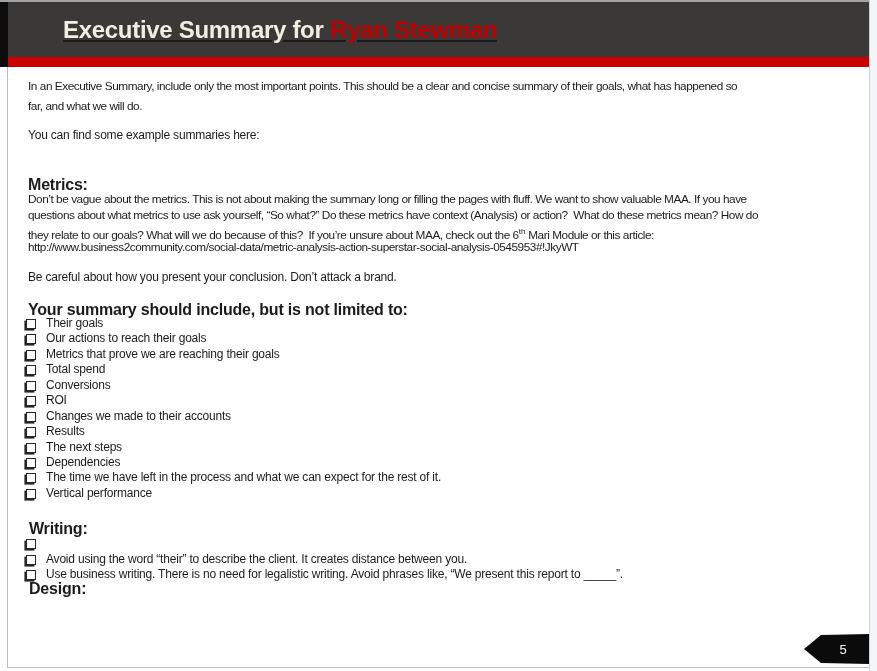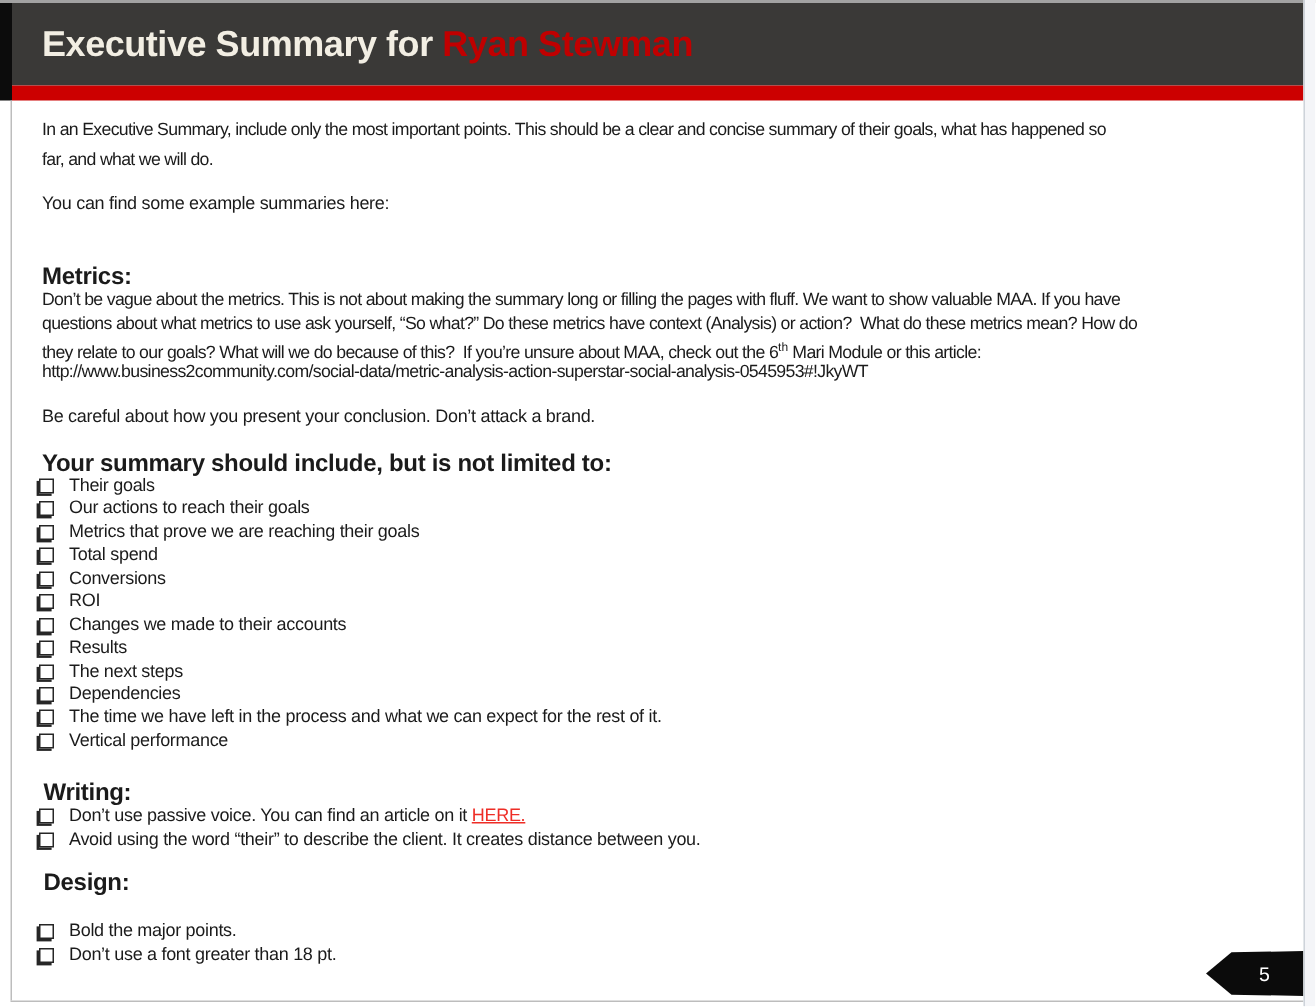--- a/index.html
+++ b/index.html
@@ -2,21 +2,21 @@
 <html><head>
 <meta charset="utf-8">
 <style>
   html,body{margin:0;padding:0;background:#ffffff;}
   .page{position:relative;width:877px;height:671px;background:#ffffff;overflow:hidden;
         font-family:"Liberation Sans","DejaVu Sans",sans-serif;color:#1b1b1b;}
   
   .top-edge{position:absolute;left:0;top:0;width:877px;height:2px;background:#a2a2a2;}
   .left-strip{position:absolute;left:0;top:2px;width:8px;height:65px;background:#0c0c0c;}
   .hdr{position:absolute;left:8px;top:2px;width:861px;height:55px;background:#3a3937;
-       display:flex;align-items:center;padding-left:20px;box-sizing:border-box;}
+       display:flex;align-items:center;padding-left:55px;box-sizing:border-box;text-decoration:underline;}
   .hdr h1{margin:0;font-size:24px;font-weight:700;letter-spacing:-0.3px;color:#f2eee3;white-space:pre;}
   .hdr .name{color:#c00000;}
   .red-bar{position:absolute;left:8px;top:57px;width:861px;height:10px;background:#cc0000;}
   .left-border{position:absolute;left:7px;top:67px;width:1px;height:600px;background:#bdbdbd;}
   .bottom-border{position:absolute;left:7px;top:667px;width:862px;height:1px;background:#bdbdbd;}
   .right-gutter{position:absolute;left:869px;top:0;width:8px;height:671px;background:#f4f5f8;border-left:1px solid #ced3da;box-sizing:border-box;}
   
   .pline{position:absolute;left:28px;font-size:11.8px;line-height:15px;letter-spacing:-0.45px;white-space:pre;}
   .tline{position:absolute;left:28px;font-size:12px;line-height:15px;letter-spacing:-0.2px;white-space:pre;}
   .b{font-weight:400;}
@@ -130,41 +130,32 @@
         <span class="cb"></span>
         <span class="txt">Vertical performance</span>
       </div>
     </div>
 
   <div class="heading indent" style="top:520px">Writing:</div>
   <div class="list" style="top:536px">
 
       <div class="row" style="height:15.5px;line-height:15.5px">
         <span class="cb"></span>
-        <span class="txt"><span>Don’t use passive voice. You can find an article on it </span><span class="b lnk">HERE.</span></span>
       </div>
 
       <div class="row" style="height:15.5px;line-height:15.5px">
         <span class="cb"></span>
         <span class="txt"><span>Avoid using the word “their” to describe the client. It creates distance between you.</span></span>
       </div>
 
+      <div class="row" style="height:15.5px;line-height:15.5px">
+        <span class="cb"></span>
+        <span class="txt"><span>Use business writing. There is no need for legalistic writing. Avoid phrases like, “We present this report to _____”.</span></span>
+      </div>
     </div>
 
   <div class="heading indent" style="top:580px">Design:</div>
-  <div class="list" style="top:613px">
-
-      <div class="row" style="height:15.5px;line-height:15.5px">
-        <span class="cb"></span>
-        <span class="txt">Bold the major points.</span>
-      </div>
-
-      <div class="row" style="height:15.5px;line-height:15.5px">
-        <span class="cb"></span>
-        <span class="txt">Don’t use a font greater than 18 pt.</span>
-      </div>
-    </div>
 
   <div class="pennant">
     <span>5</span>
   </div>
 
 </div>
 
 </body></html>

